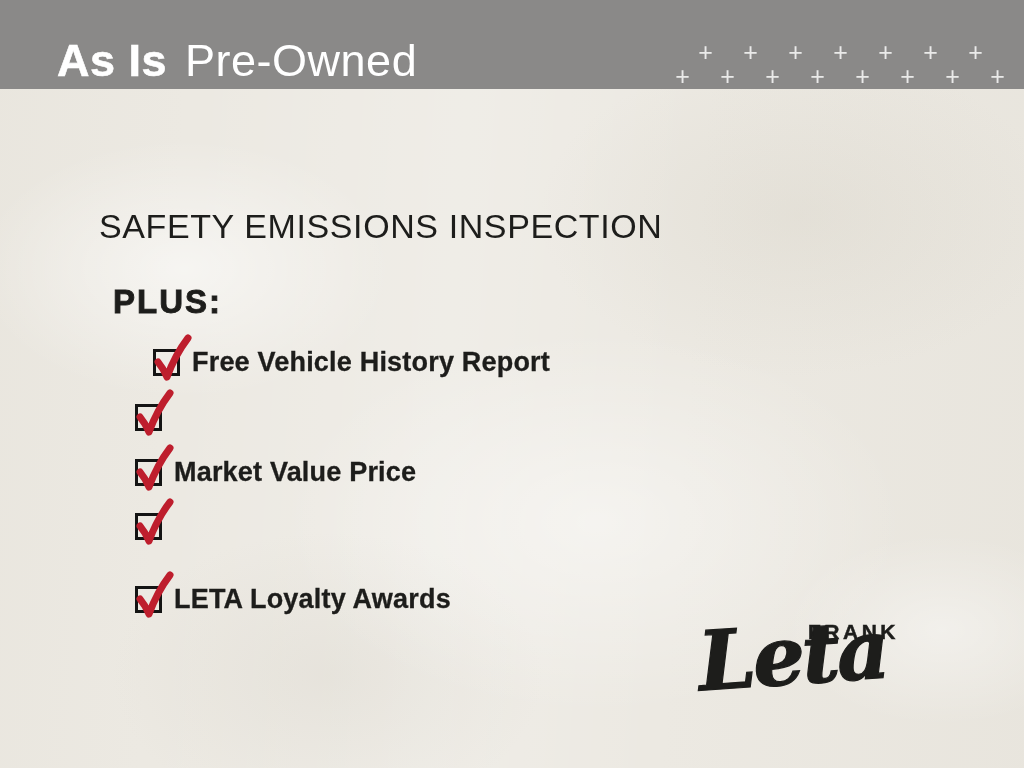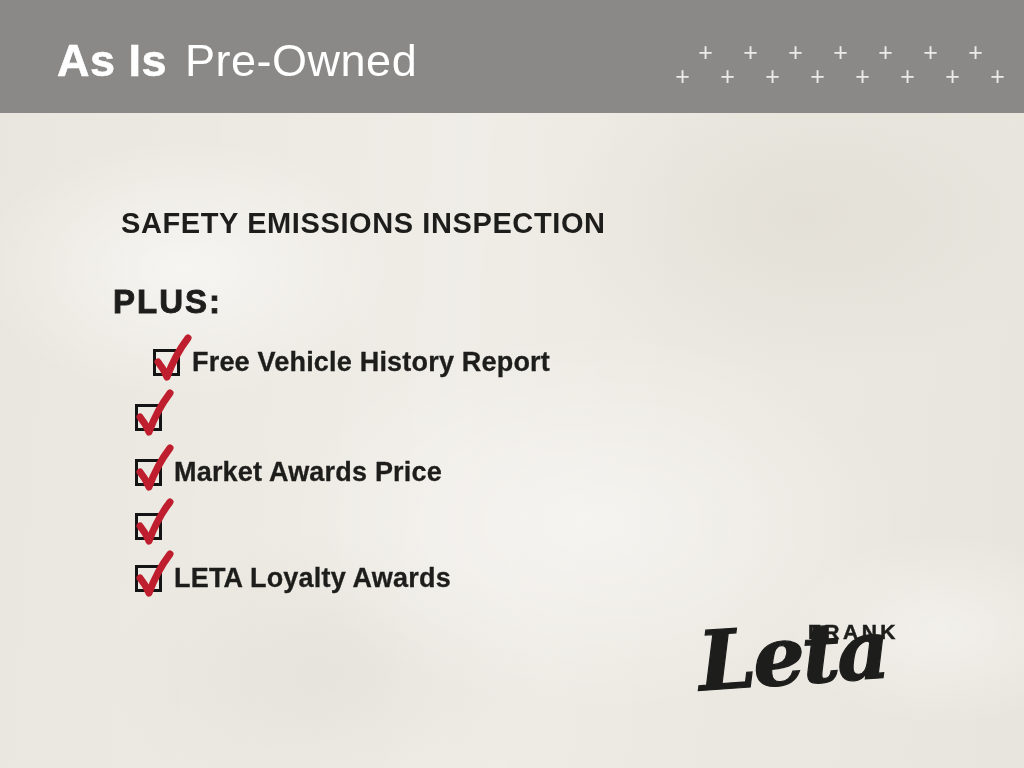--- a/index.html
+++ b/index.html
@@ -19,21 +19,21 @@
       radial-gradient(ellipse 260px 160px at 92% 82%, rgba(255,255,255,0.4), transparent 60%),
       linear-gradient(94deg, rgba(214,209,197,0.12) 0%, transparent 18%, rgba(255,255,255,0.18) 44%, transparent 66%, rgba(210,205,193,0.14) 100%);
     overflow: hidden;
   }
 
   
   .header {
     position: absolute;
     top: 0; left: 0;
     width: 1024px;
-    height: 113px;
+    height: 89px;
     background: #8a8988;
   }
   .title {
     position: absolute;
     left: 57px;
     top: 38px;
     font-size: 45px;
     line-height: 1;
     color: #ffffff;
     letter-spacing: 0.5px;
@@ -59,24 +59,24 @@
   .plus-row-2 { left: 660px; top: 62px; }
   .plus-row .plus {
     display: inline-block;
     width: 45px;
     text-align: center;
   }
 
   
   .heading {
     position: absolute;
-    left: 121px;
+    left: 99px;
     top: 207px;
-    font-size: 29px;
-    font-weight: 700;
+    font-size: 34px;
+    font-weight: 400;
     letter-spacing: 0.6px;
     color: #1d1d1b;
     white-space: nowrap;
   }
   .plus-label {
     position: absolute;
     left: 113px;
     top: 283px;
     font-size: 33px;
     font-weight: 700;
@@ -91,21 +91,21 @@
     position: absolute;
     left: 135px;
     height: 32px;
     display: flex;
     align-items: center;
   }
   .row-0 { top: 346px; padding-left: 18px; }
   .row-1 { top: 401px; }
   .row-2 { top: 456px; }
   .row-3 { top: 510px; }
-  .row-4 { top: 562px; }
+  .row-4 { top: 583px; }
 
   .checkbox {
     position: relative;
     width: 27px;
     height: 27px;
     border: 3px solid #141414;
     background: transparent;
     flex: 0 0 auto;
   }
   .check-mark {
@@ -203,21 +203,21 @@
         </svg>
       </span>
     </div>
 
     <div class="check-row row-2">
       <span class="checkbox">
         <svg class="check-mark" viewBox="0 0 42 52">
           <path d="M7 31 Q12 37 16 46 Q24 24 37 7" fill="none" stroke="#be1e2d" stroke-width="7" stroke-linecap="round" stroke-linejoin="round"></path>
         </svg>
       </span>
-      <span class="check-label">Market Awards Price</span>
+      <span class="check-label">Market Value Price</span>
     </div>
 
     <div class="check-row row-3">
       <span class="checkbox">
         <svg class="check-mark" viewBox="0 0 42 52">
           <path d="M7 31 Q12 37 16 46 Q24 24 37 7" fill="none" stroke="#be1e2d" stroke-width="7" stroke-linecap="round" stroke-linejoin="round"></path>
         </svg>
       </span>
     </div>
 

